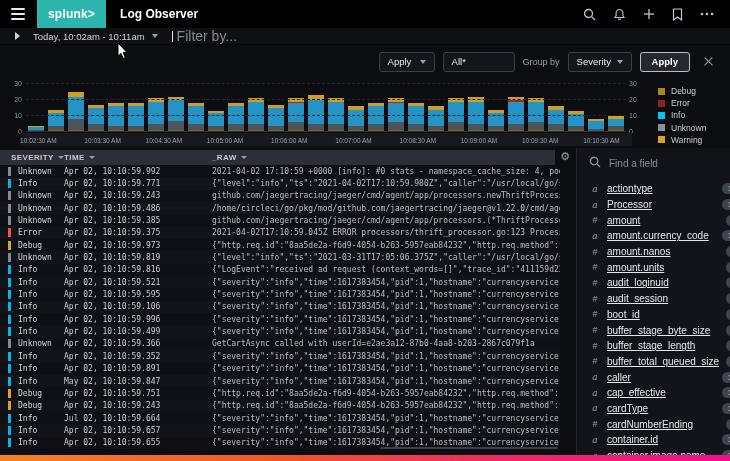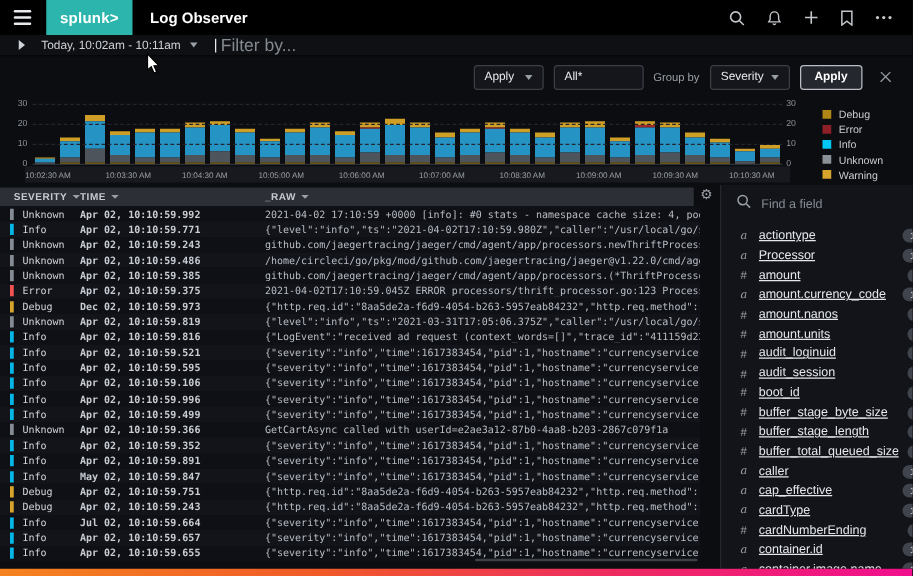--- a/index.html
+++ b/index.html
@@ -69,21 +69,21 @@
   .th-time { width:148px; }
   .th-raw { flex:1; }
   .gear { position:absolute; right:6px; top:3px; font-size:11px; color:#9aa0a7; line-height:1; cursor:pointer; }
   .gear::before { content:"\2699"; }
   .tbody { margin-right:16px; }
   .trow { height:12.35px; display:flex; align-items:center; font-family:"DejaVu Sans Mono", monospace; font-size:8px; cursor:pointer; }
   .trow:nth-child(odd) { background:#0e1015; }
   .trow:nth-child(even) { background:#12141a; }
   .rail { width:3px; height:9px; margin:0 7px 0 8px; flex:none; }
   .sev { width:46px; color:#d2d5da; flex:none; }
-  .time { width:148px; color:#c9cdd3; flex:none;font-weight:bold; }
+  .time { width:148px; color:#c9cdd3; flex:none; }
   .raw { flex:1; color:#b9bec6; white-space:nowrap; overflow:hidden; }
   .hscrollbar { position:absolute; bottom:6px; left:380px; width:178px; height:2px; background:#3c4047; border-radius:2px; cursor:pointer; }
 
   .sidebar { flex:1; background:#121419; border-left:1px solid #24272d; display:flex; flex-direction:column; }
   .sb-search { height:30px; display:flex; align-items:center; padding:0 10px 0 12px; gap:8px; cursor:text; }
   .sb-search svg { flex:none; }
   .sb-placeholder { font-size:10px; color:#878d94; flex:1; }
   .fields { flex:1; overflow:hidden; padding-top:3px; }
   .field-row { height:15.7px; display:flex; align-items:center; padding:0 9px 0 13px; gap:7px; cursor:pointer; }
   .ftype { width:10px; text-align:center; font-size:9px; color:#9aa0a7; flex:none; }
@@ -454,21 +454,21 @@
           </div>
           <div class="trow">
             <span class="rail" style="background: rgb(240, 81, 81);"></span>
             <span class="sev">Error</span>
             <span class="time">Apr 02, 10:10:59.375</span>
             <span class="raw">2021-04-02T17:10:59.045Z ERROR processors/thrift_processor.go:123 Processor failed {"component_kind": "receiver"...</span>
           </div>
           <div class="trow">
             <span class="rail" style="background: rgb(215, 165, 44);"></span>
             <span class="sev">Debug</span>
-            <span class="time">Dec 02, 10:10:59.973</span>
+            <span class="time">Apr 02, 10:10:59.973</span>
             <span class="raw">{"http.req.id":"8aa5de2a-f6d9-4054-b263-5957eab84232","http.req.method":"GET","http.req.path":"/","http.resp.byte...</span>
           </div>
           <div class="trow">
             <span class="rail" style="background: rgb(133, 139, 147);"></span>
             <span class="sev">Unknown</span>
             <span class="time">Apr 02, 10:10:59.819</span>
             <span class="raw">{"level":"info","ts":"2021-03-31T17:05:06.375Z","caller":"/usr/local/go/src/runtime/proc.go:203","msg":"CNI Plug...</span>
           </div>
           <div class="trow">
             <span class="rail" style="background: rgb(0, 183, 232);"></span>

